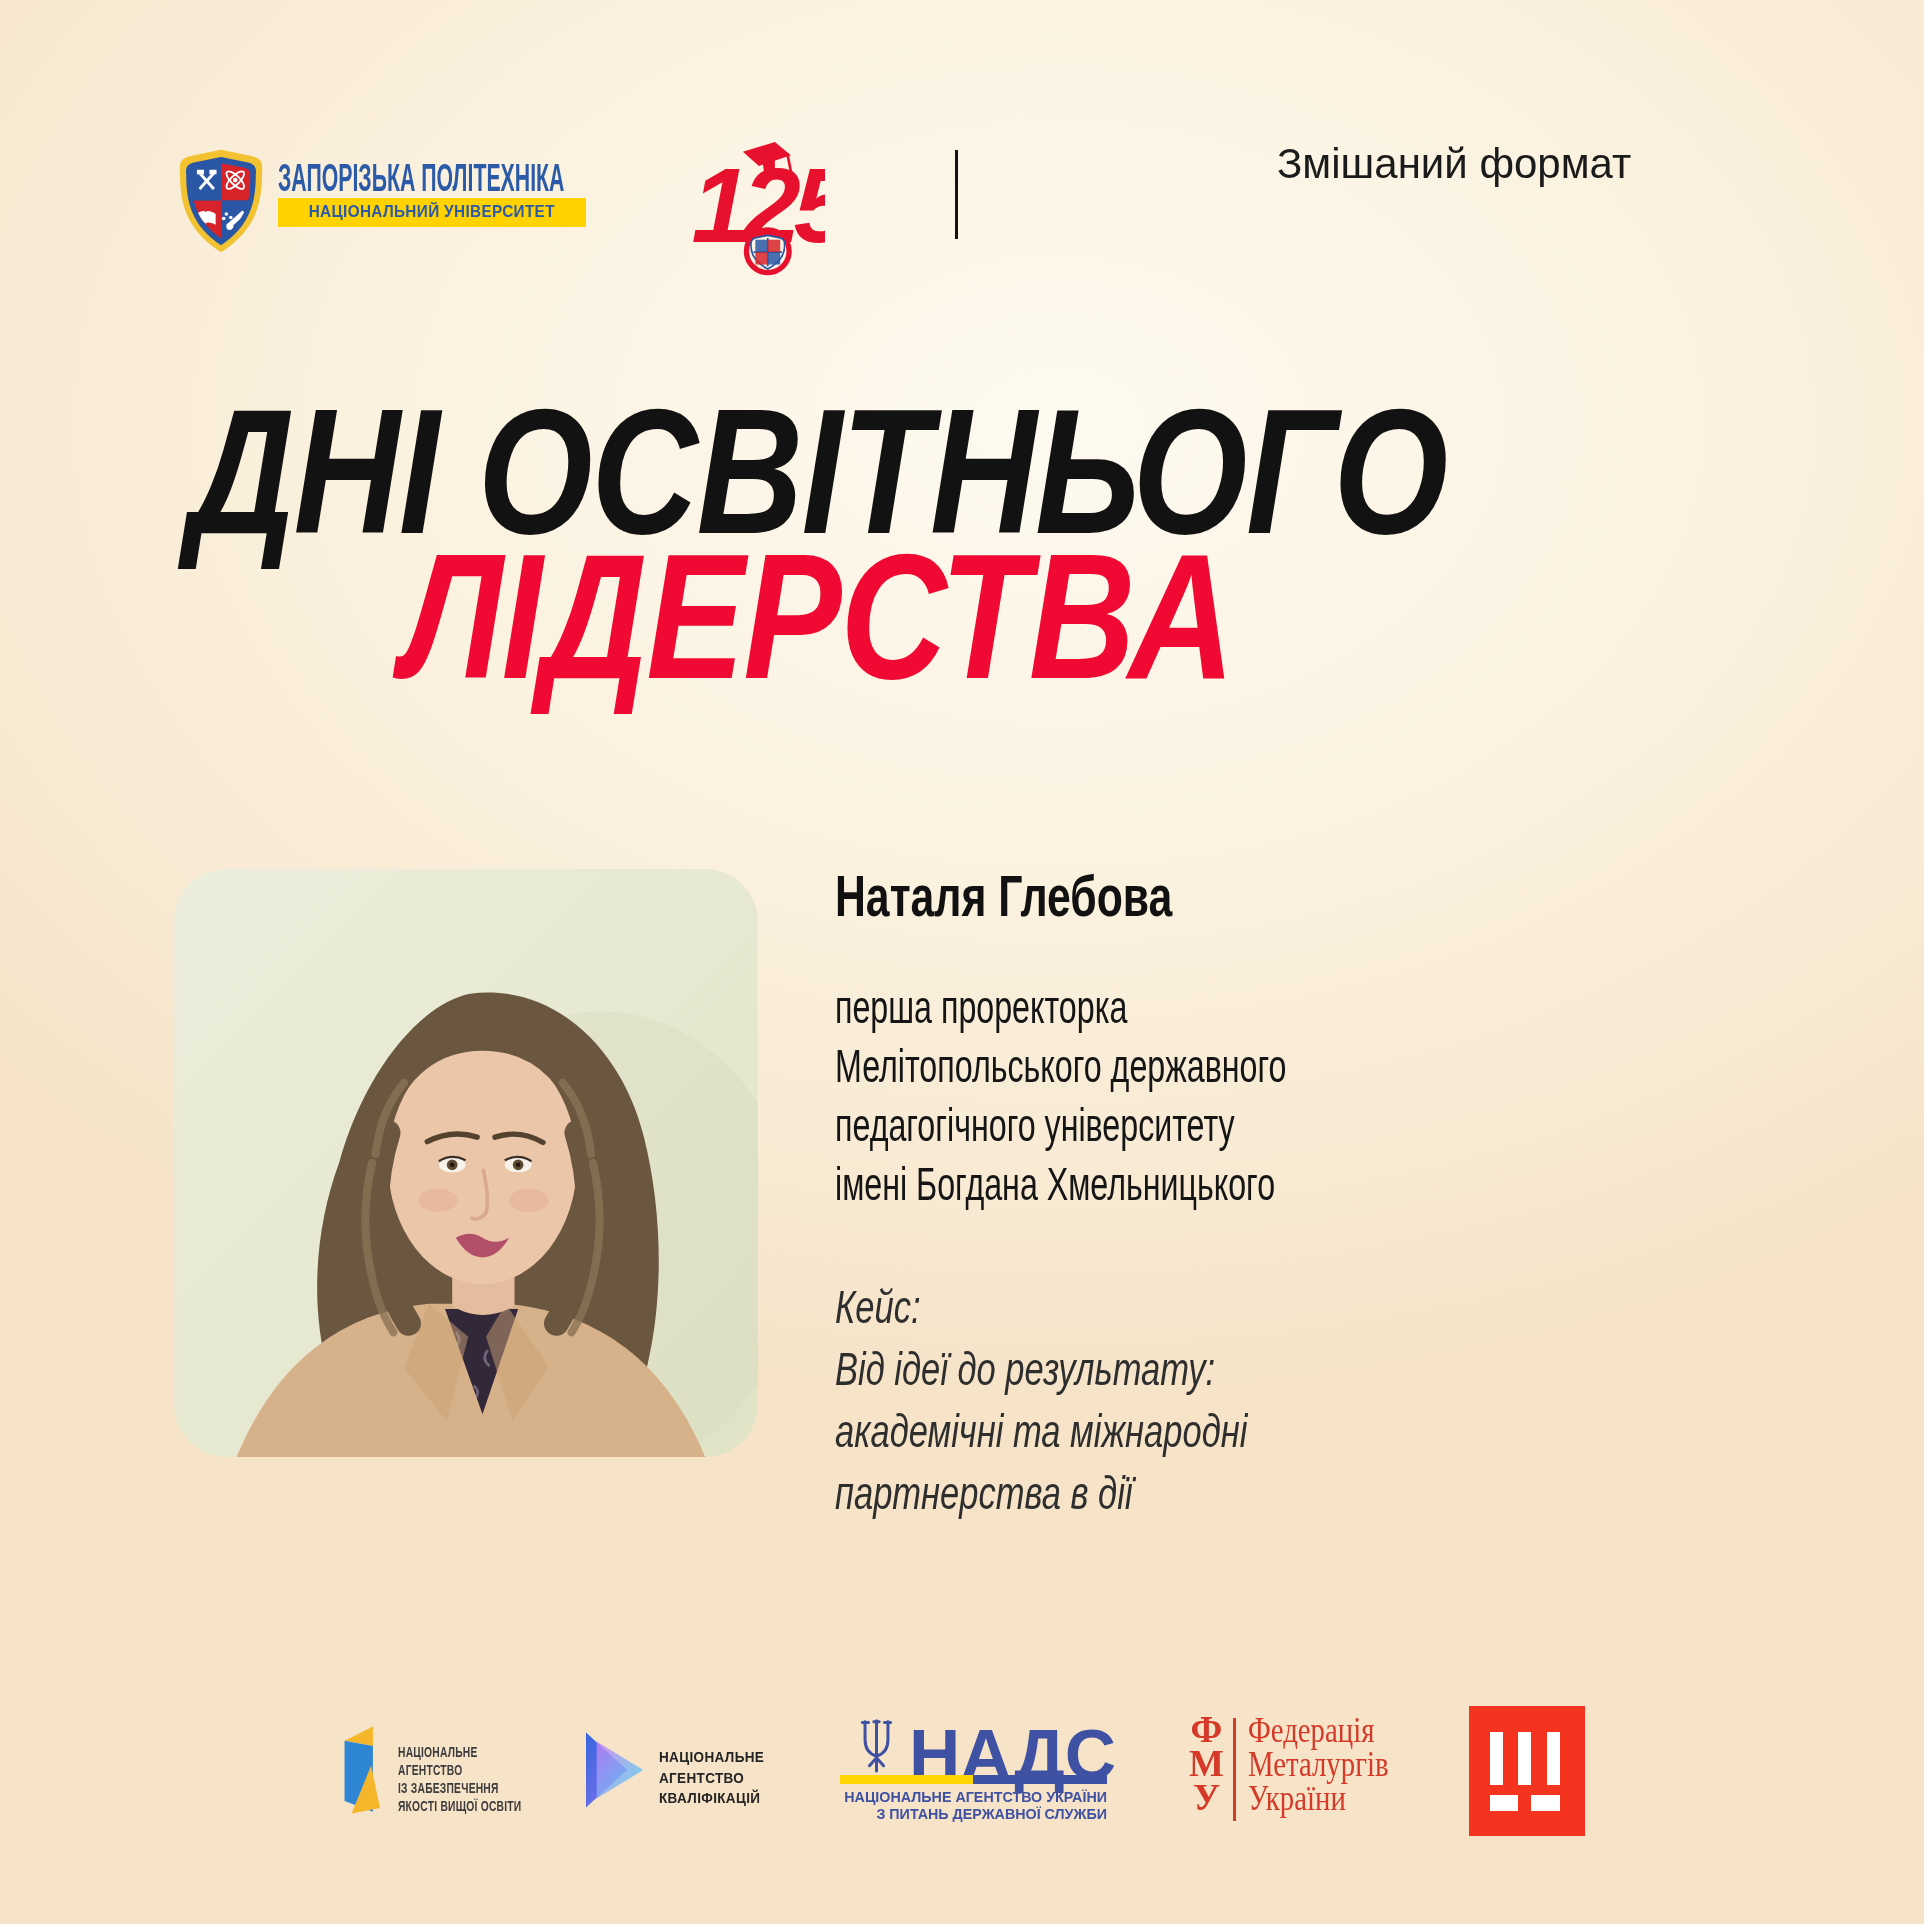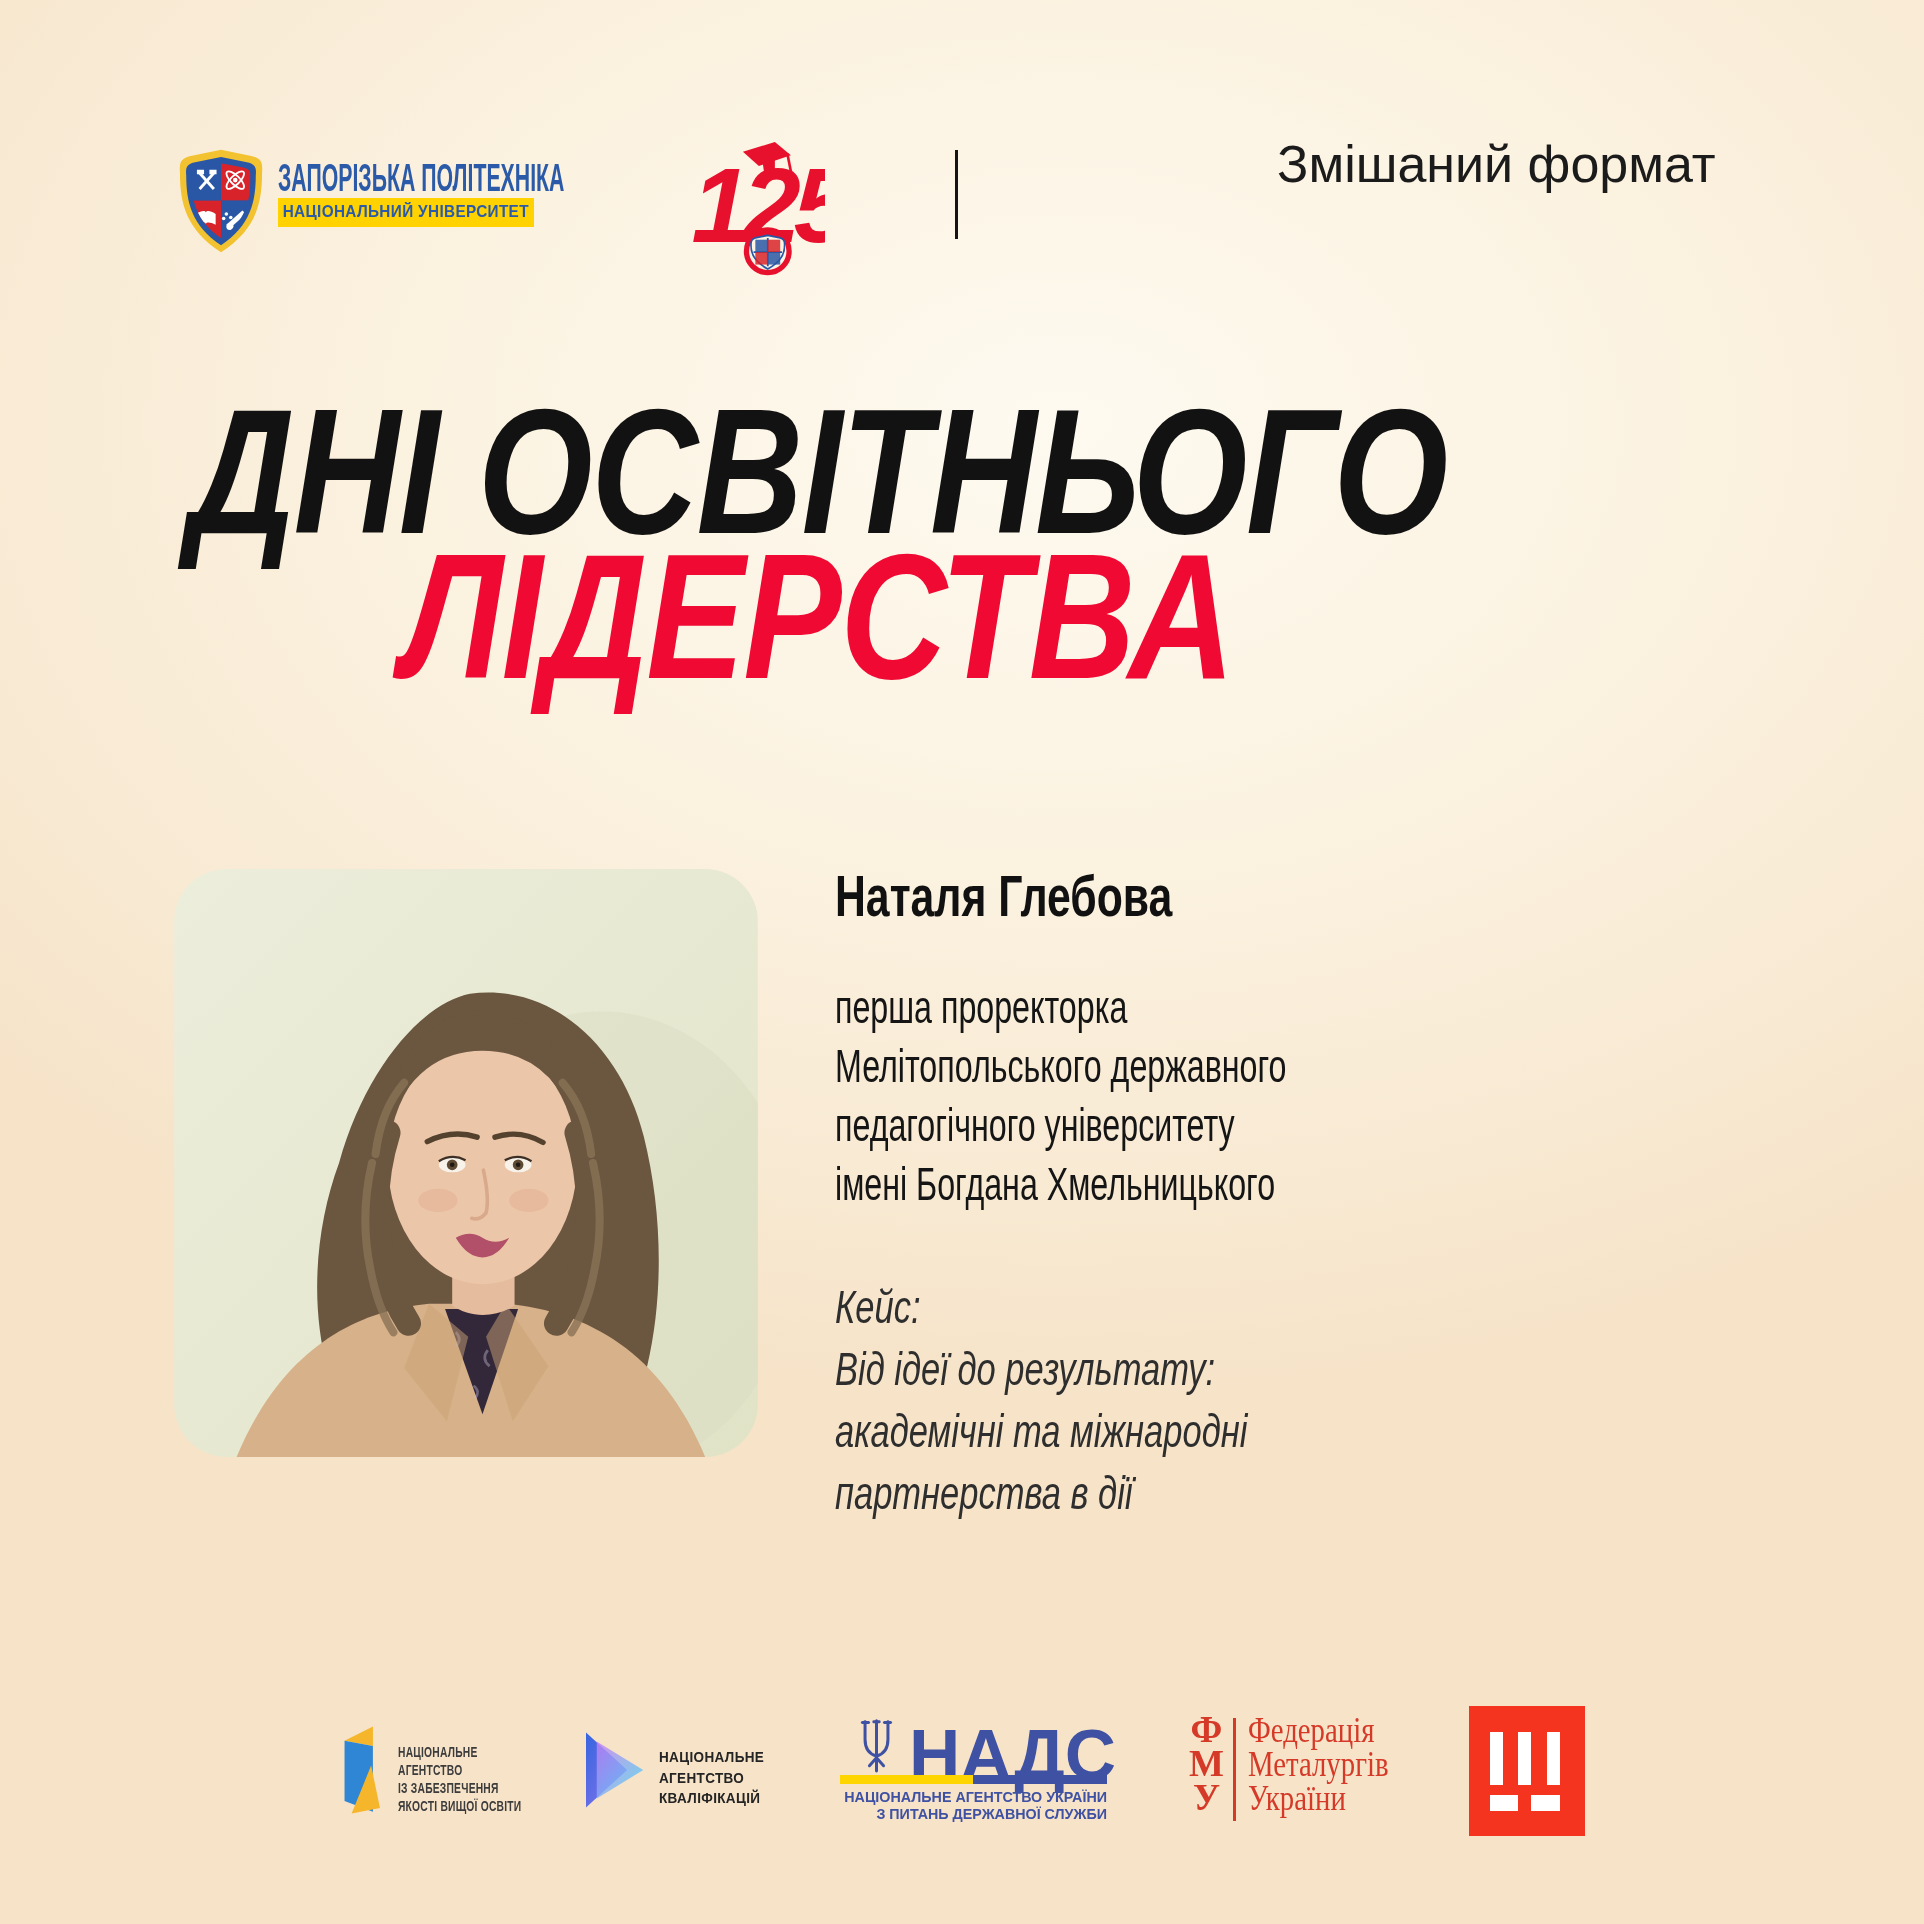--- a/index.html
+++ b/index.html
@@ -6,28 +6,28 @@
   body{font-family:"Liberation Sans",sans-serif;}
   .poster{
     position:relative;width:1925px;height:1925px;overflow:hidden;
     background:radial-gradient(ellipse 1426px 980px at 55% 22%, #fefaf0 0%, #fbf2e0 45%, #f8e9d2 80%, #f6e3c8 100%);
   }
   .abs{position:absolute;}
 
   
   .uni-logo-text1{left:278px;top:157px;font-size:38px;font-weight:800;color:#2a5aa8;
     transform:scaleX(.56);transform-origin:0 0;white-space:nowrap;letter-spacing:0;}
-  .uni-bar{left:278px;top:198px;width:256px;height:28.5px;background:#ffd200;
+  .uni-bar{left:278px;top:198px;width:308px;height:28.5px;background:#ffd200;
     display:flex;align-items:center;justify-content:center;}
   .uni-bar span{font-size:17px;font-weight:700;color:#2a5aa8;letter-spacing:0.4px;white-space:nowrap;
     transform:scaleX(.9);}
   .divider{left:955px;top:150px;width:2.7px;height:89px;background:#141414;}
   .date-block{left:1277px;top:139px;color:#1b1b1b;}
   .date-line1{font-size:42px;font-weight:600;line-height:50px;}
-  .date-line2{font-size:52px;font-weight:400;line-height:50px;}
+  .date-line2{font-size:42px;font-weight:400;line-height:50px;}
 
   
   .title{left:0;top:399px;width:1635px;text-align:center;font-weight:900;line-height:145px;letter-spacing:-1.8px;font-style:italic;}
   .title-line{font-size:178px;transform:scaleX(.83);transform-origin:50% 0;white-space:nowrap;}
   .title-line.l1{color:#121212;}
   .title-line.l2{color:#f00a33;}
 
   
   .speaker-name{left:835px;top:863px;font-size:57px;font-weight:800;color:#111;
     transform:scaleX(.75);transform-origin:0 0;white-space:nowrap;}

